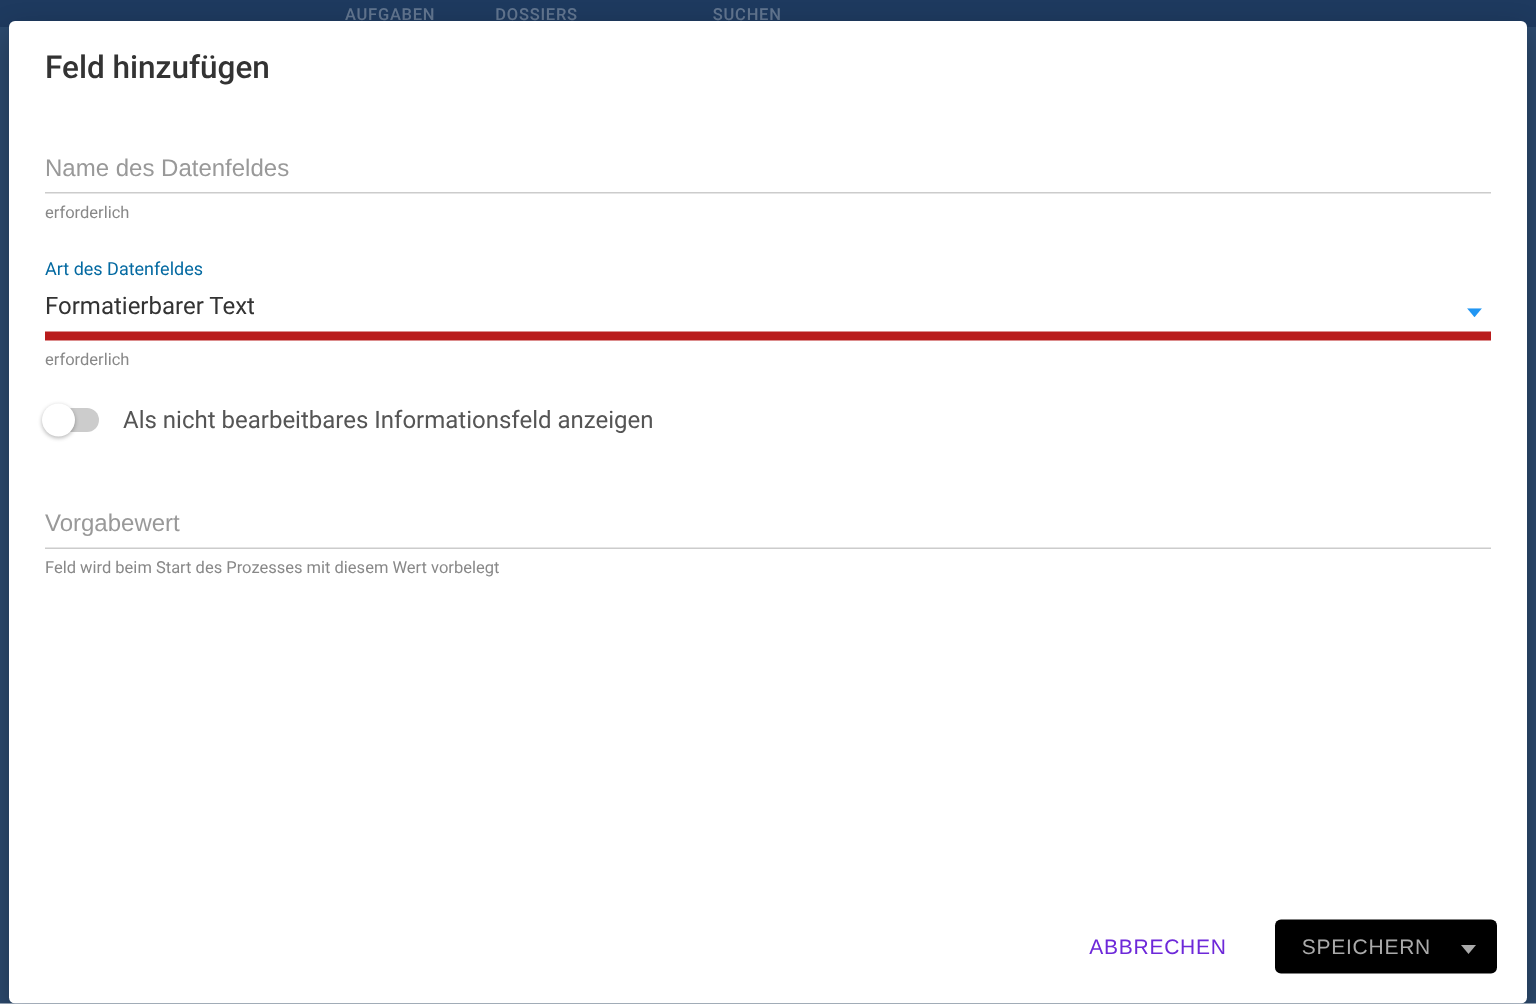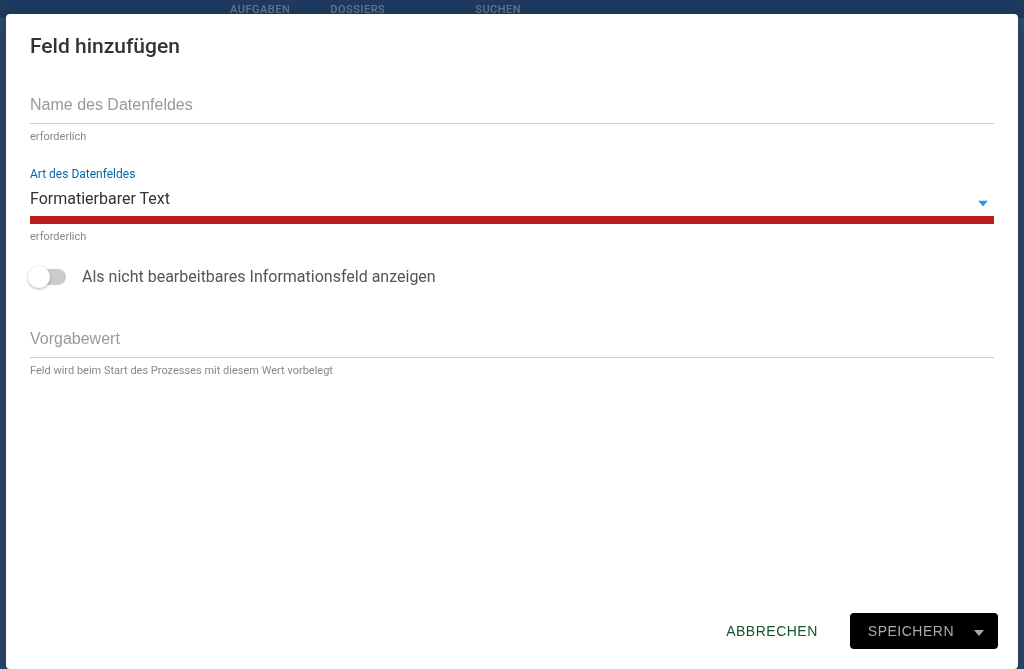--- a/index.html
+++ b/index.html
@@ -67,32 +67,33 @@
       font-size: 12px;
       color: #0369a1;
       display: block;
       margin-bottom: 4px;
     }
     .form-input {
       width: 100%;
       border: none;
       border-bottom: 1px solid #ccc;
       padding: 8px 0;
-      font-size: 18px;
+      font-size: 12px;
       color: #000000;
       outline: none;
       background: transparent;
+      margin-top: 12px;
     }
     .form-input::placeholder {
       color: #999;
       font-size: 16px;
     }
     .form-select {
       position: relative;
-      border-bottom: 8px solid #b91c1c;
+      border-bottom: 6px solid #b91c1c;
       padding: 4px 0 8px 0;
       cursor: pointer;
     }
     .form-select-value {
       font-size: 16px;
       color: #333;
     }
     .dropdown-arrow {
       position: absolute;
       right: 6px;
@@ -150,21 +151,21 @@
       font-size: 14px;
       font-weight: 500;
       letter-spacing: 0.5px;
       text-transform: uppercase;
       border: none;
       background: transparent;
       cursor: pointer;
       border-radius: 4px;
     }
     .btn-cancel {
-      color: #14532d;
+      color: #6d28d9;
     }
     .btn-save {
       background: #000000;
       color: #aaa;
       display: flex;
       align-items: center;
       gap: 20px;
       padding: 10px 14px 10px 18px;
     }
     .btn-save-arrow svg {

